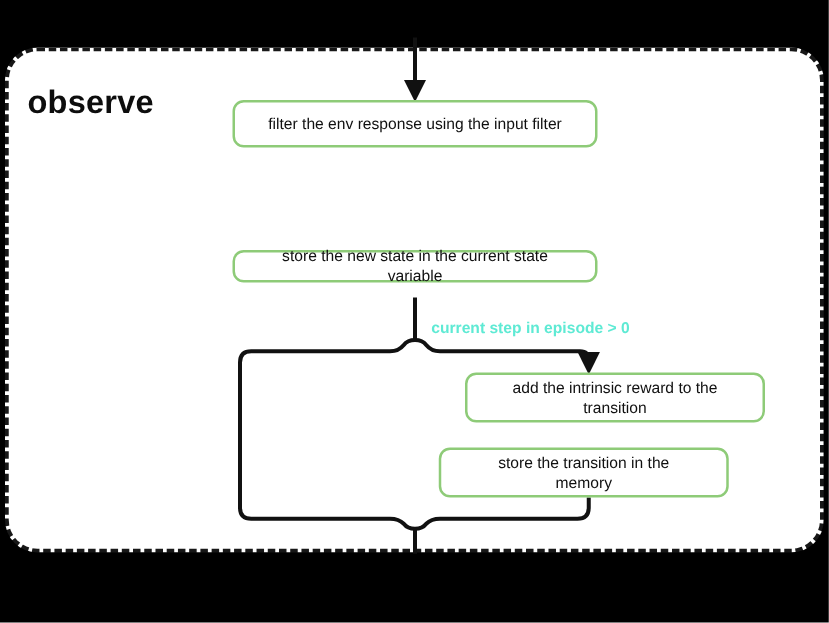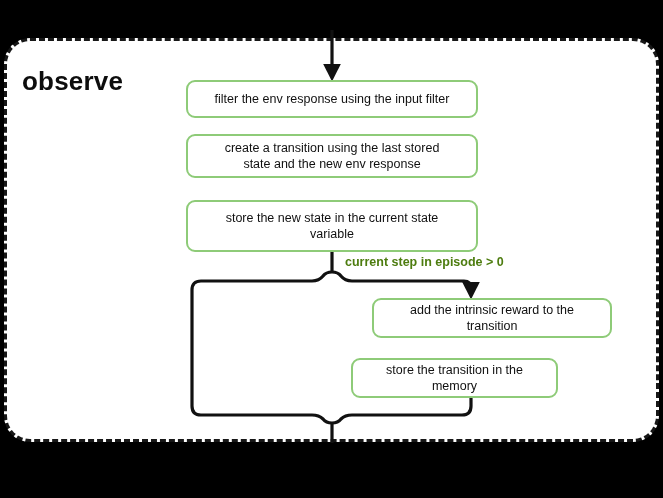--- a/index.html
+++ b/index.html
@@ -43,33 +43,33 @@
     justify-content:center;
     text-align:center;
     font-size:12.5px;
     color:#101010;
     line-height:1.32;
     padding:4px 22px;
   }
 
   .n1{left:186px; top:80px;  width:292px; height:38px;}
   .n2{left:186px; top:134px; width:292px; height:44px;}
-  .n3{left:186px; top:200px; width:292px; height:52px;}
+  .n3{left:186px; top:200px; width:292px; height:26px;}
   .n4{left:372px; top:298px; width:240px; height:40px;}
-  .n5{left:351px; top:358px; width:207px; height:40px;}
+  .n5{left:351px; top:358px; width:232px; height:40px;}
 
   
   #wires{position:absolute;left:0;top:0;width:663px;height:498px;pointer-events:none;}
 
   .edge-label{
     position:absolute;
     left:345px; top:255px;
     font-size:12.5px;
     font-weight:bold;
-    color:#4d7c0f;
+    color:#5eead4;
     white-space:nowrap;
   }
 </style>
 </head>
 <body>
 
 <div id="stage">
 
   <div class="group-container"></div>
 
@@ -105,23 +105,20 @@
 
     <g>
       <path d="M332,423 L332,443" fill="none" stroke="#111111" stroke-width="3.2"></path>
     </g>
   </svg>
 
   <div class="node n1">
     <span>filter the env response using the input filter</span>
   </div>
 
-  <div class="node n2">
-    <span>create a transition using the last stored state and the new env response</span>
-  </div>
 
   <div class="node n3">
     <span>store the new state in the current state variable</span>
   </div>
 
   <div class="node n4">
     <span>add the intrinsic reward to the transition</span>
   </div>
 
   <div class="node n5">

